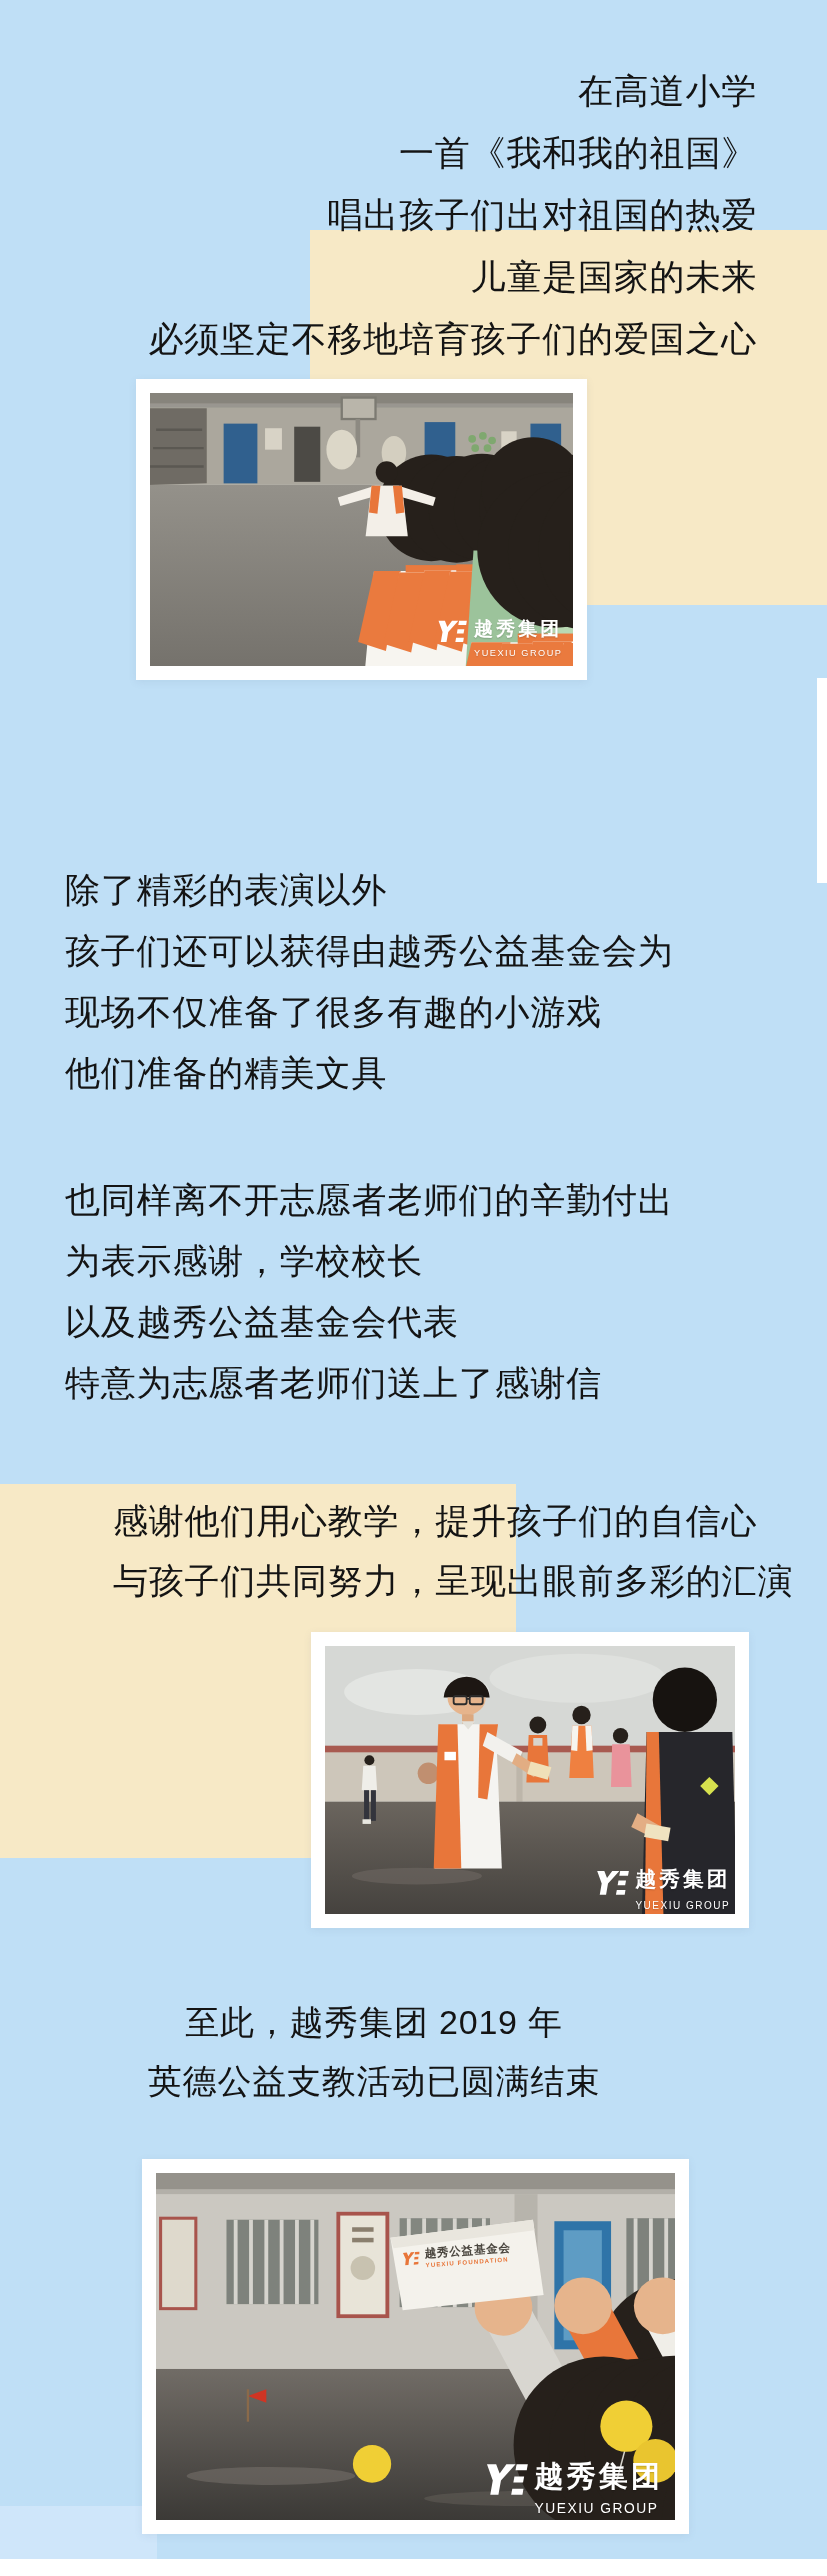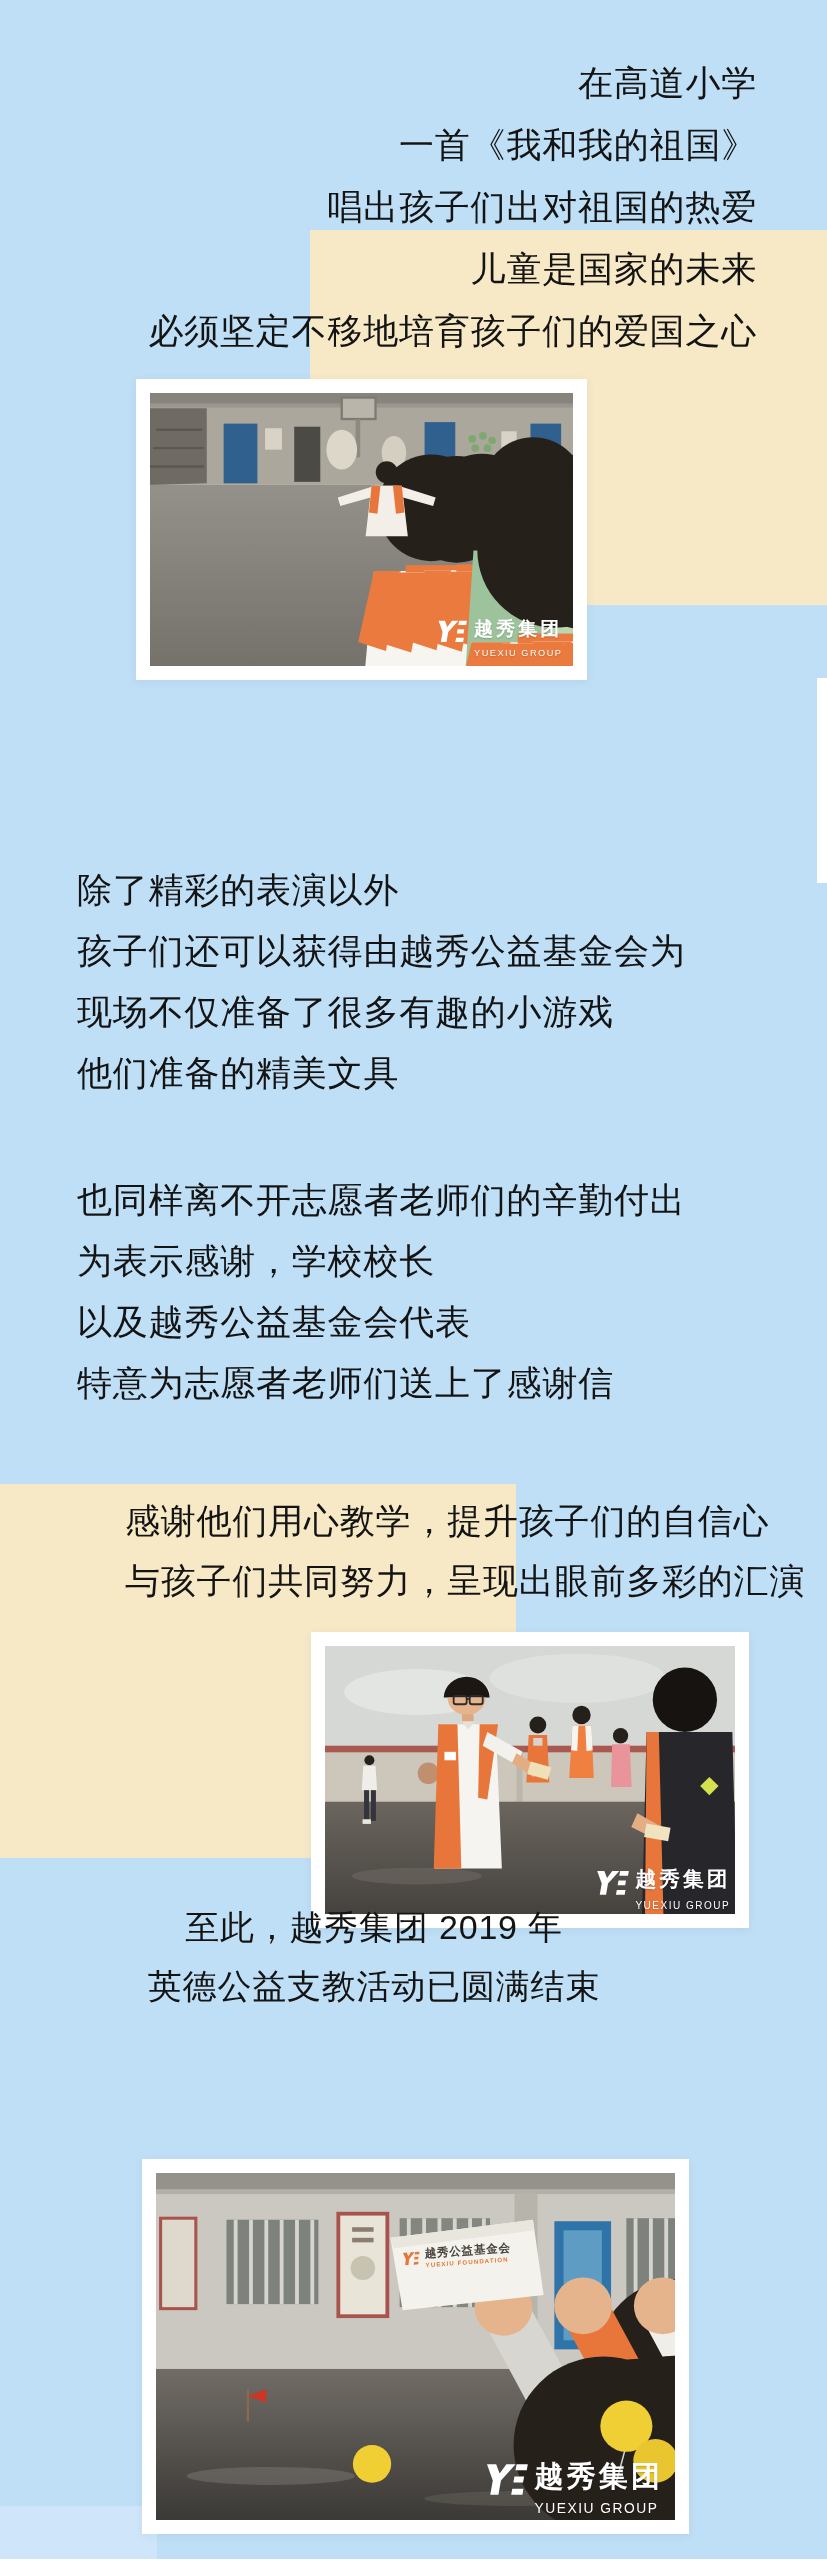--- a/index.html
+++ b/index.html
@@ -7,26 +7,26 @@
         font-family:"Liberation Sans","DejaVu Sans",sans-serif;color:var(--text,#141414);}
   .abs{position:absolute;}
   .bg-blue{left:0;top:0;width:828px;height:2559px;background:var(--page-blue,#bfdff6);}
   .cream-top{left:310px;top:230px;width:517px;height:375px;background:var(--cream,#f7e9c6);}
   .cream-mid{left:0;top:1484px;width:516px;height:374px;background:var(--cream,#f7e9c6);}
   .edge-white{left:817px;top:678px;width:10.7px;height:205px;background:#ffffff;}
   .corner-light{left:0;top:2506px;width:157px;height:54px;background:#cfe6fa;}
   .bottom-white{left:0;top:2559px;width:828px;height:17px;background:#ffffff;}
 
   .txt{font-weight:500;letter-spacing:0.8px;white-space:nowrap;}
-  .hero{top:52px;right:71px;text-align:right;font-size:35px;line-height:62px;}
-  .para{left:77px;font-size:35px;line-height:61px;}
+  .hero{top:60px;right:71px;text-align:right;font-size:35px;line-height:62px;}
+  .para{left:65px;font-size:35px;line-height:61px;}
   #para-celebration{top:859px;}
   #para-thanks{top:1169px;line-height:61px;}
   #para-highlight{top:1491px;line-height:60px;margin-left:48px;}
-  .closing{left:0;width:748px;text-align:center;top:1898px;font-size:34px;line-height:59px;}
+  .closing{left:0;width:748px;text-align:center;top:1993px;font-size:34px;line-height:59px;}
 
   .frame{position:absolute;background:#fff;padding:13.8px;box-sizing:border-box;
          box-shadow:0 1.5px 7.7px rgba(90,110,140,.10);}
   #photo-assembly{left:136px;top:379px;width:451px;height:301px;}
   #photo-volunteers{left:311px;top:1632px;width:438px;height:296px;}
   #photo-group{left:142px;top:2159px;width:547px;height:375px;}
   .frame > svg.scene{display:block;width:100%;height:100%;}
 
   .wm{position:absolute;display:flex;gap:6.9px;color:#fff;line-height:1;
       text-shadow:0 0.8px 1.5px rgba(0,0,0,.18);}

